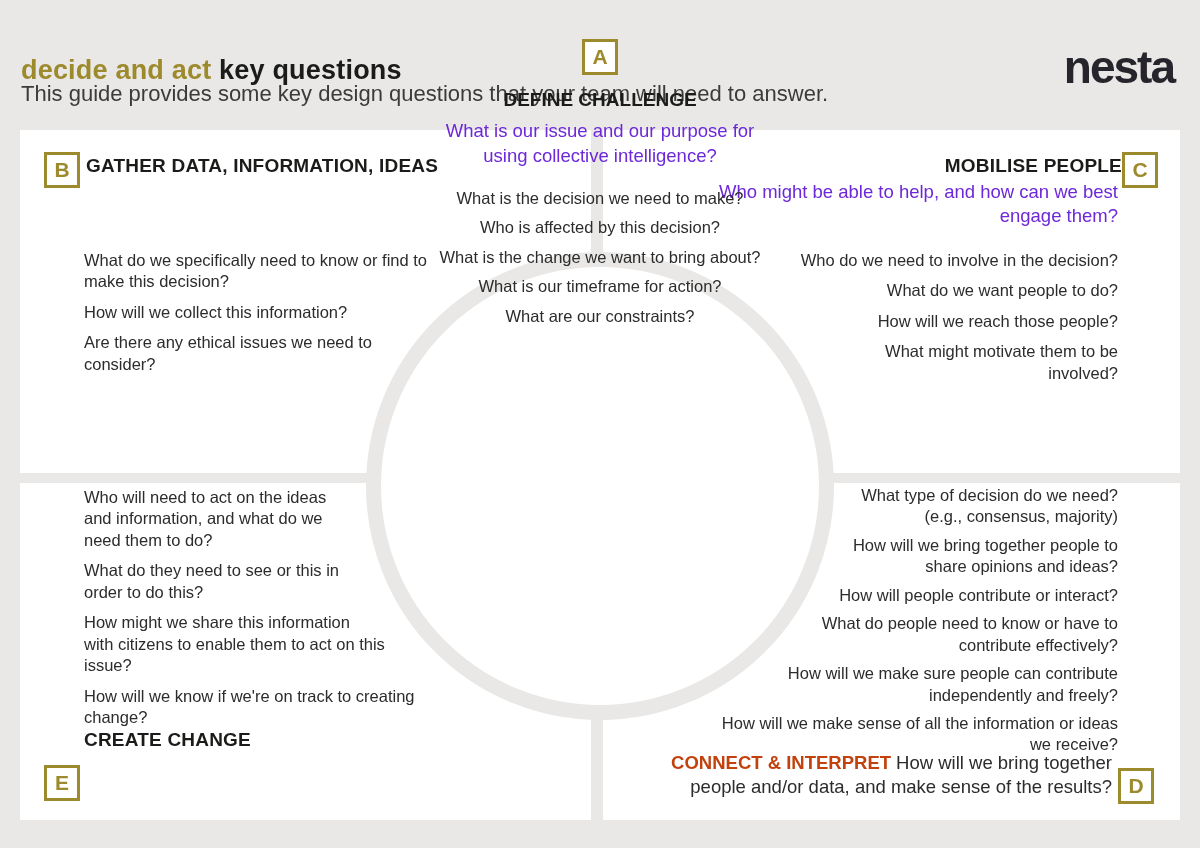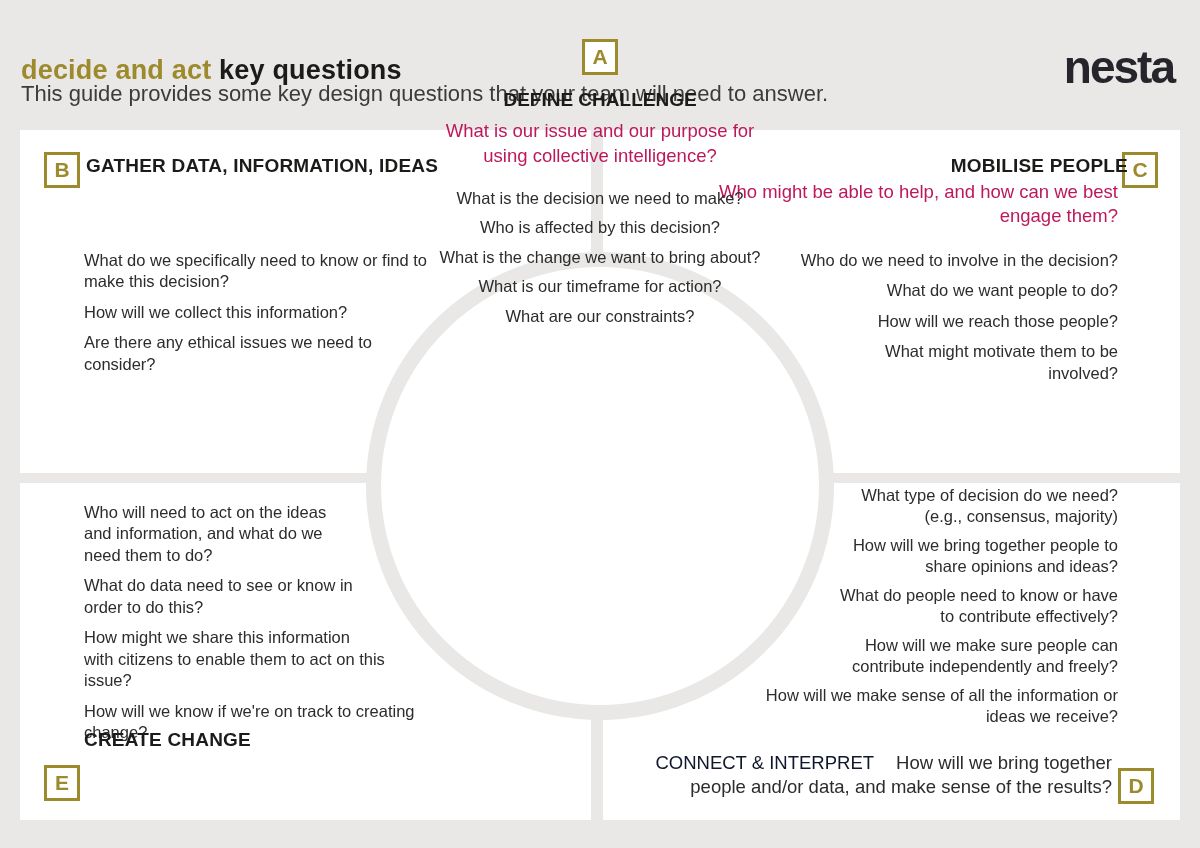--- a/index.html
+++ b/index.html
@@ -30,42 +30,42 @@
   
   .badge{
     width:30px;height:30px;border:3px solid #9c8a2c;color:#9c8a2c;
     font-size:21px;font-weight:700;display:flex;align-items:center;justify-content:center;
     background:#fff;box-sizing:content-box;
   }
   .badge-abs{position:absolute;}
   .badge-a{margin:0 auto 14px auto;}
   
   .sec-title{font-size:19px;font-weight:700;color:#1b1b19;letter-spacing:.2px;margin:0;}
-  .sec-sub{font-size:18.5px;color:#be185d;line-height:1.32;margin:0;}
+  .sec-sub{font-size:18.5px;color:#6d28d9;line-height:1.32;margin:0;}
   .q{font-size:16.5px;color:#2c2c2c;line-height:1.3;margin:0 0 9px 0;}
   
   .b-badge{left:24px;top:22px;}
   .b-title{position:absolute;left:66px;top:25px;}
   .b-sub{position:absolute;left:66px;top:50px;width:450px;}
   .b-questions{position:absolute;left:64px;top:120px;right:0;bottom:0;}
   
   .c-badge{right:22px;top:22px;}
-  .c-title{position:absolute;right:52px;top:25px;text-align:right;}
+  .c-title{position:absolute;right:58px;top:25px;text-align:right;}
   .c-sub{position:absolute;right:62px;top:50px;width:450px;text-align:right;}
   .c-questions{position:absolute;left:8px;right:62px;top:120px;bottom:0;text-align:right;}
   
-  .e-questions{position:absolute;left:64px;right:4px;top:4px;height:250px;margin-top:15px;}
+  .e-questions{position:absolute;left:64px;right:4px;top:4px;height:250px;}
   .e-title{position:absolute;left:64px;top:246px;}
   .e-sub{position:absolute;left:64px;top:270px;width:490px;}
   .e-badge{left:24px;top:282px;}
   
   .d-questions{position:absolute;left:8px;right:62px;top:2px;height:262px;text-align:right;}
   .d-questions .q{margin-bottom:7px;}
   .d-footer{position:absolute;right:68px;top:268px;width:490px;text-align:right;font-size:18.5px;line-height:1.32;margin:0;}
-  .d-footer .bold{font-weight:400;color:#0f172a;margin-right:22px;}
+  .d-footer .bold{font-weight:700;color:#c2410c;margin-right:5px;}
   .d-badge{right:26px;top:285px;}
   
   .cut{shape-margin:0;}
   .cut-b{float:right;width:100%;height:223px;shape-outside:circle(252px at 516px 236px);}
   .cut-c{float:left;width:100%;height:223px;shape-outside:circle(252px at -11px 236px);}
   .cut-d{float:left;width:100%;height:262px;shape-outside:circle(252px at -11px 1px);}
   .cut-e{float:right;width:100%;height:250px;shape-outside:circle(252px at 516px -1px);}
   
   .a-title{font-size:19px;font-weight:700;color:#1b1b19;margin:4px 0 8px 0;}
   .a-sub{font-size:18.5px;line-height:1.35;margin:0 auto;width:350px;}
@@ -105,35 +105,36 @@
         <p class="q">What might motivate them to be involved?</p>
       </div>
   </div>
 </div>
 
 <div class="panel panel-e">
   <div class="e-questions">
     <div class="cut cut-e"></div>
     <div>
         <p class="q">Who will need to act on the ideas and information, and what do we need them to do?</p>
-        <p class="q">What do data need to see or know in order to do this?</p>
+        <p class="q">What do they need to see or this in order to do this?</p>
         <p class="q">How might we share this information with citizens to enable them to act on this issue?</p>
         <p class="q">How will we know if we're on track to creating change?</p>
       </div>
   </div>
   <p class="sec-title e-title">CREATE CHANGE</p>
   <div class="badge badge-abs e-badge">E</div>
 </div>
 
 <div class="panel panel-d">
   <div class="d-questions">
     <div class="cut cut-d"></div>
     <div>
         <p class="q">What type of decision do we need? (e.g., consensus, majority)</p>
         <p class="q">How will we bring together people to share opinions and ideas?</p>
+        <p class="q">How will people contribute or interact?</p>
         <p class="q">What do people need to know or have to contribute effectively?</p>
         <p class="q">How will we make sure people can contribute independently and freely?</p>
         <p class="q">How will we make sense of all the information or ideas we receive?</p>
       </div>
   </div>
   <p class="d-footer"><span class="bold">CONNECT &amp; INTERPRET</span><span>How will we bring together people and/or data, and make sense of the results?</span></p>
   <div class="badge badge-abs d-badge">D</div>
 </div>
 
 <div class="circle"></div>

